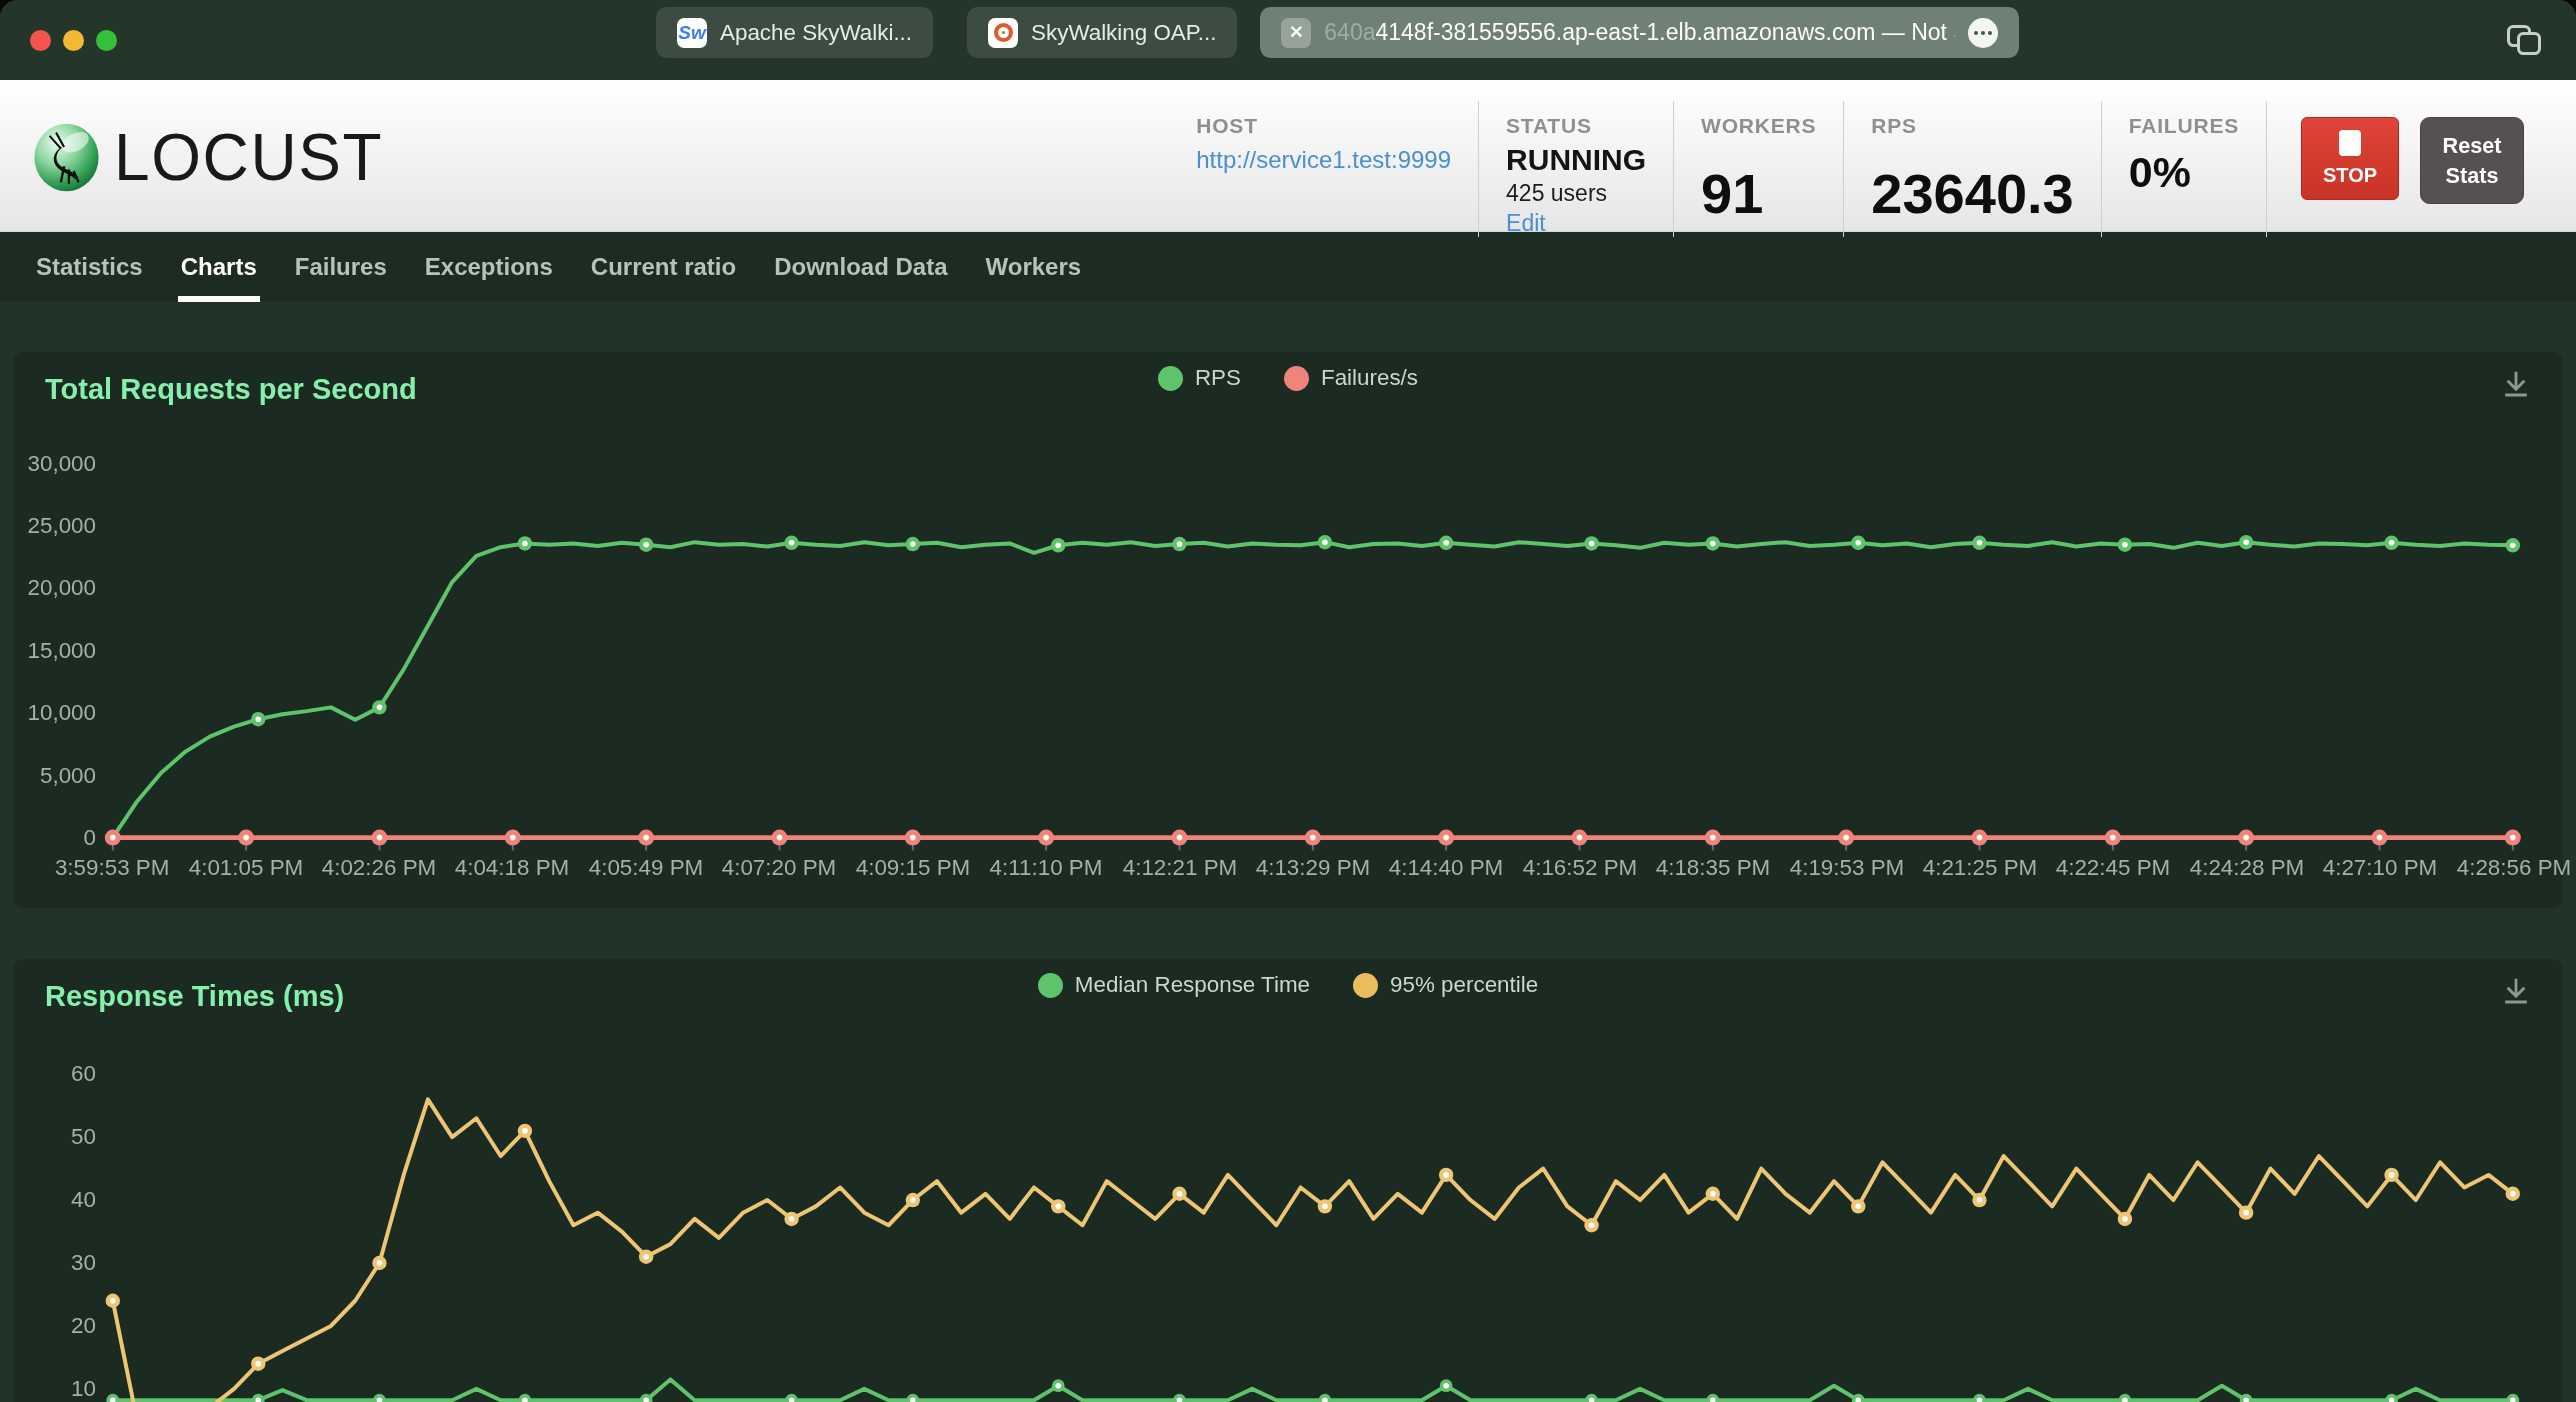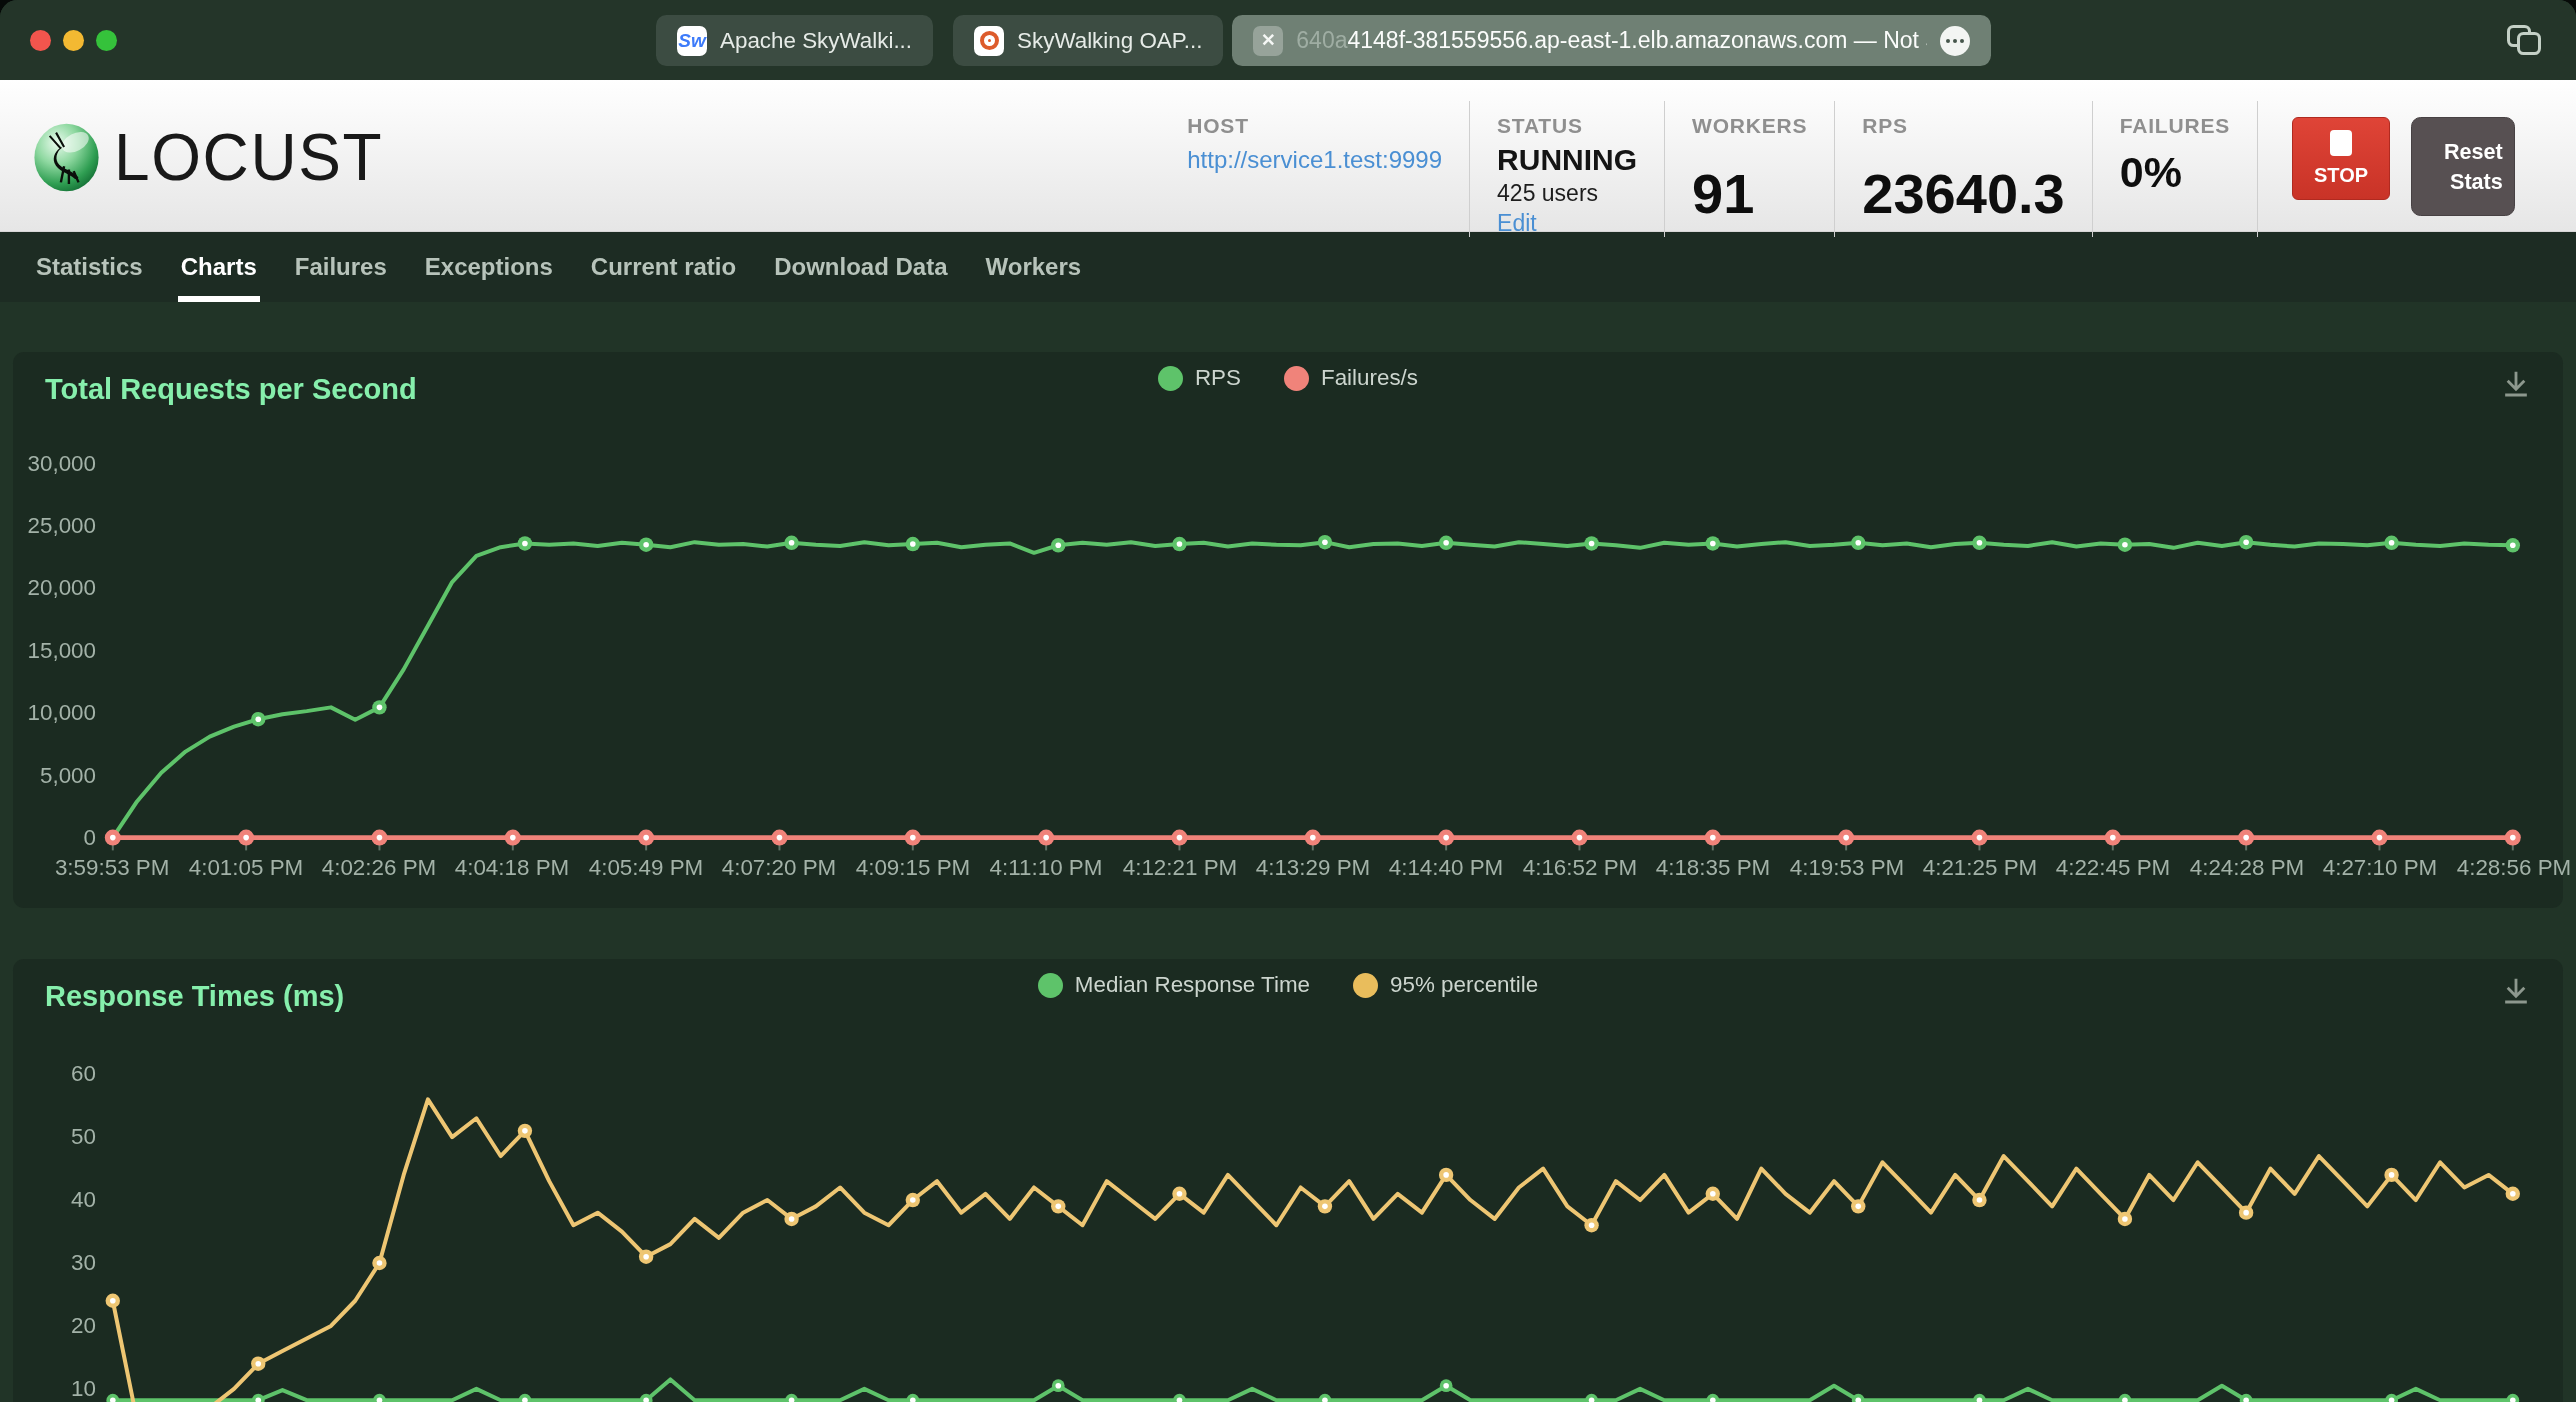--- a/index.html
+++ b/index.html
@@ -8,21 +8,21 @@
   .screen { position:relative; width:2576px; height:1402px; overflow:hidden;
             background:#213427; border-radius:17.6px 17.6px 0 0; }
 
   
   .titlebar { position:relative; height:80px; background:#243529; }
   .lights { position:absolute; left:30px; top:30px; display:flex; gap:12px; }
   .light { width:21px; height:21px; border-radius:50%; }
   .light.red { background:#f2554d; }
   .light.yellow { background:#f3b932; }
   .light.green { background:#35c23b; }
-  .btabs { position:absolute; left:656px; top:15px; display:flex; gap:20px;border-radius:24px; }
+  .btabs { position:absolute; left:656px; top:7px; display:flex; gap:34px;border-radius:24px; }
   .btab { height:51px; border-radius:10.4px; background:#3c4c42; color:#e6ebe7;
           display:flex; align-items:center; gap:13px; padding:0 21px; font-size:22.4px; }
   .btab .fav { width:30px; height:30px; border-radius:7.2px; background:#fff;
                display:flex; align-items:center; justify-content:center; flex:0 0 auto; }
   .fav-sw { color:#3d7bfa; font-weight:bold; font-size:19px; font-style:italic; }
   .fav-oap { width:19px; height:19px; border:4px solid #dd5b2b; border-radius:50%;
              position:relative; }
   .fav-oap::after { content:""; position:absolute; left:4px; top:4px; width:3.2px; height:3.2px;
                     border-radius:50%; background:#dd5b2b; }
   .btab.active { background:#6f8074; color:#fbfcfb; width:759px; margin-left:-11.2px; }
@@ -53,23 +53,23 @@
   .run { margin-top:4.8px; font-size:30px; font-weight:bold; color:#141414; }
   .users { margin-top:3.2px; font-size:23px; color:#1d1d1d; }
   .editlink { margin-top:3.2px; font-size:23px; color:#4a8fd3; text-decoration:none; display:block; }
   .bignum { margin-top:23px; font-size:56px; font-weight:bold; color:#0e0e0e; }
   .failnum { margin-top:9.6px; font-size:43px; font-weight:bold; color:#0e0e0e; }
   .btn-stop { margin:16px 0 0 34px; width:98px; height:83px; border-radius:6px;
           background:linear-gradient(#df4437,#c93327); border:0.8px solid #b02a20; cursor:pointer;
           display:flex; flex-direction:column; align-items:center; justify-content:center; gap:8px; }
   .btn-stop .sq { width:22.4px; height:26px; border-radius:4px; background:#fff; }
   .btn-stop .tx { color:#fff; font-size:20px; font-weight:bold; }
-  .btn-reset { margin:16px 16px 0 21px; width:104px; height:99px; border-radius:9.6px;
+  .btn-reset { margin:16px 7px 0 21px; width:104px; height:87px; border-radius:9.6px;
           background:#575052; border:0.8px solid #474143; cursor:pointer; color:#fff;
-          font-size:21.6px; font-weight:bold; text-align:right; line-height:1.35;
+          font-size:21.6px; font-weight:bold; text-align:center; line-height:1.35;
           display:flex; align-items:center; justify-content:center; padding:0 11.2px; }
 
   
   .nav { height:70px; background:#1d2c23; display:flex; align-items:stretch;
          padding-left:36px; gap:38px; }
   .nav-item { position:relative; display:flex; align-items:center; font-size:24px;
          font-weight:bold; color:#b7c3ba; cursor:pointer; }
   .nav-item.active { color:#ffffff; }
   .nav-item.active::after { content:""; position:absolute; left:-3.2px; right:-3.2px; bottom:0;
          height:6.4px; background:#ffffff; }

